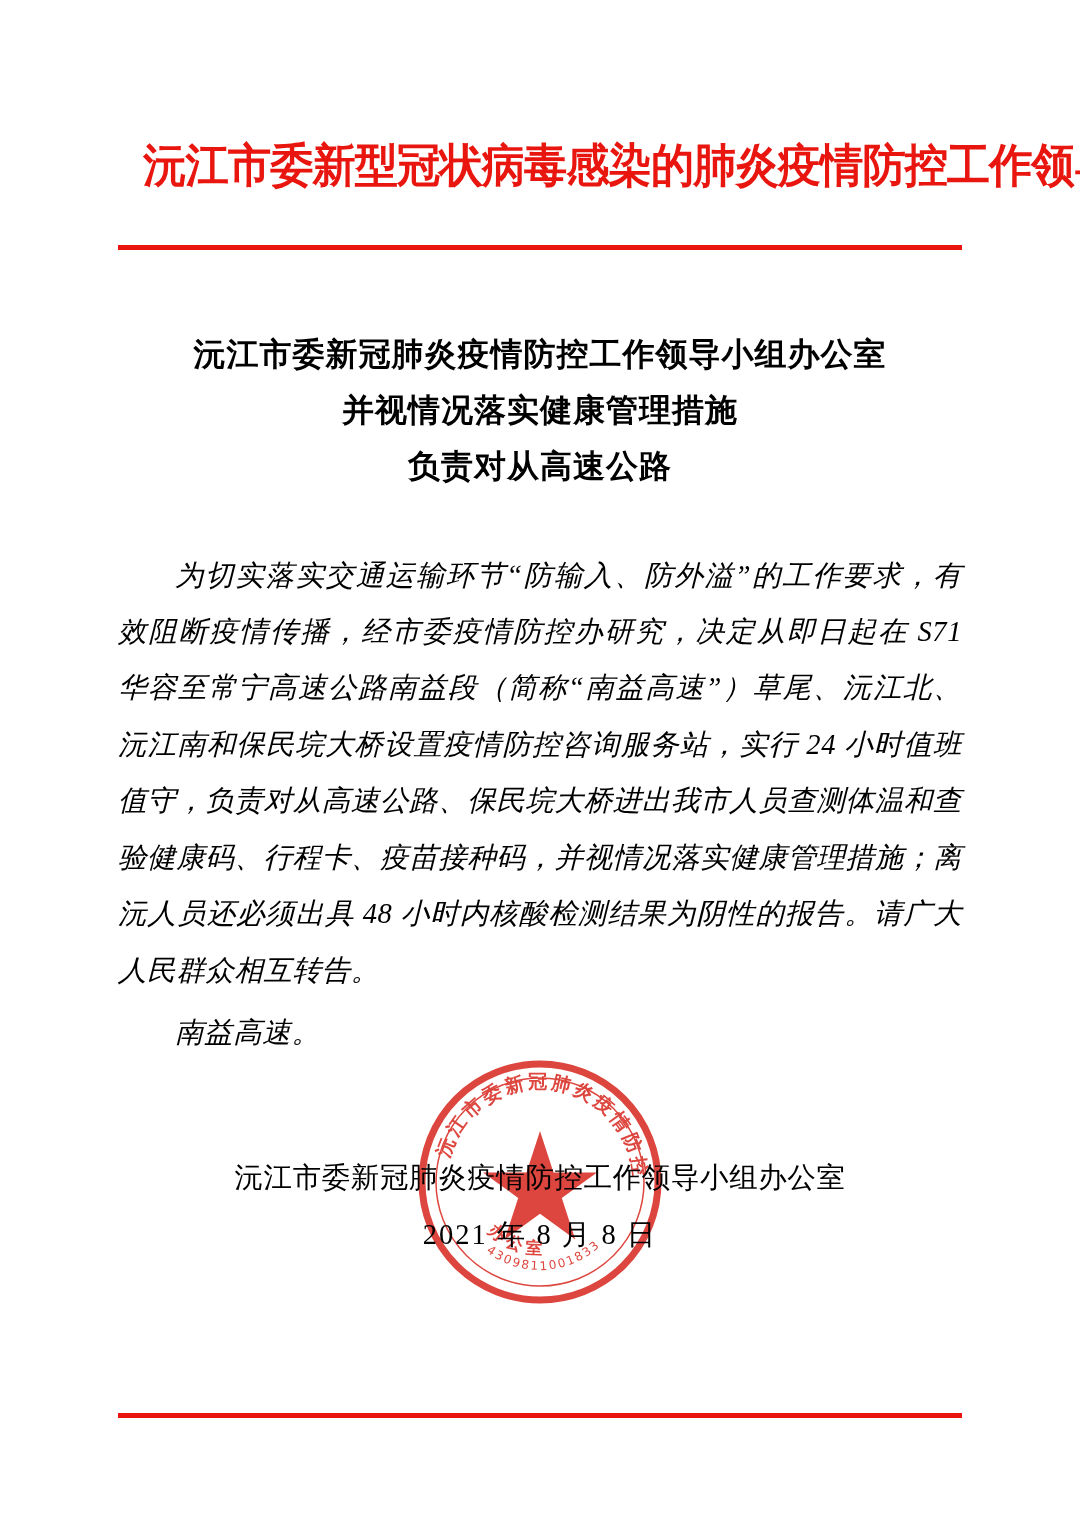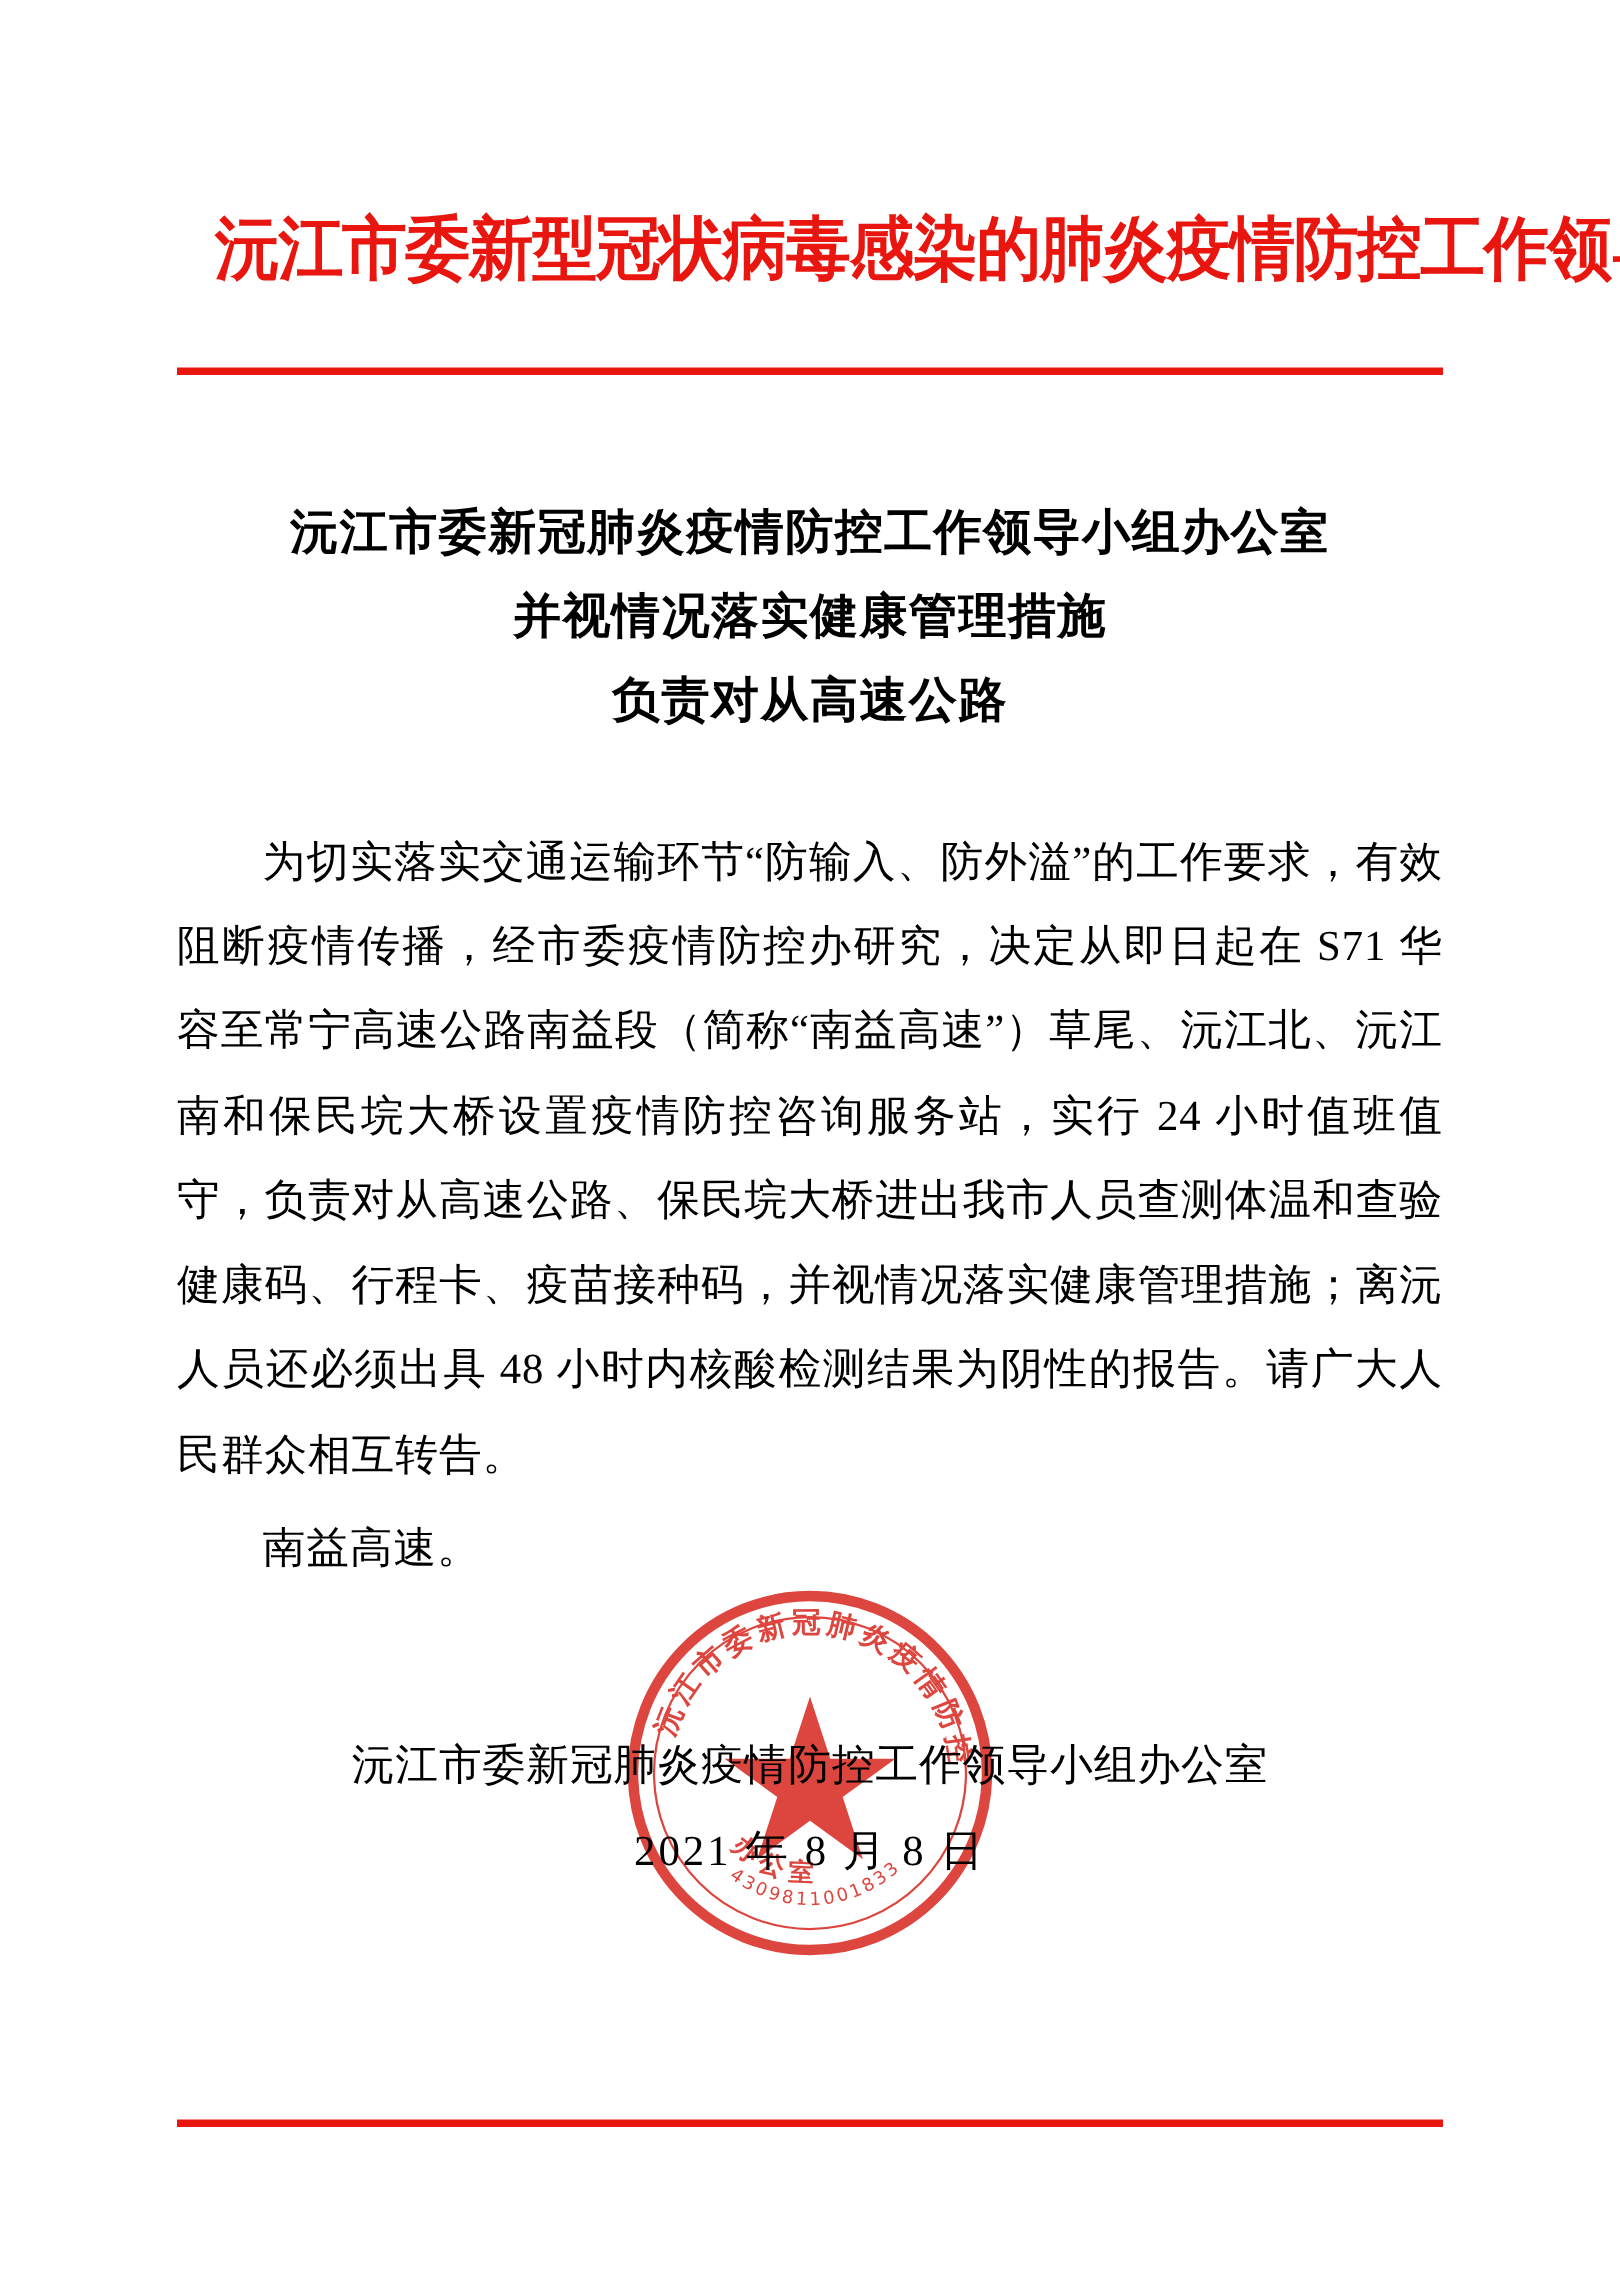--- a/index.html
+++ b/index.html
@@ -69,20 +69,21 @@
     font-size: 28.5px;
     line-height: 1.98;
     text-align: justify;
     text-justify: inter-ideograph;
     color: #000000;
     letter-spacing: 0.6px;
   }
   .body-text p {
     margin: 0 0 6px 0;
     text-indent: 2em;
+    font-style: italic;
   }
 
   
   .signature {
     margin-top: 88px;
     text-align: center;
     font-size: 28.5px;
     line-height: 2.0;
     color: #000000;
     letter-spacing: 0.6px;

